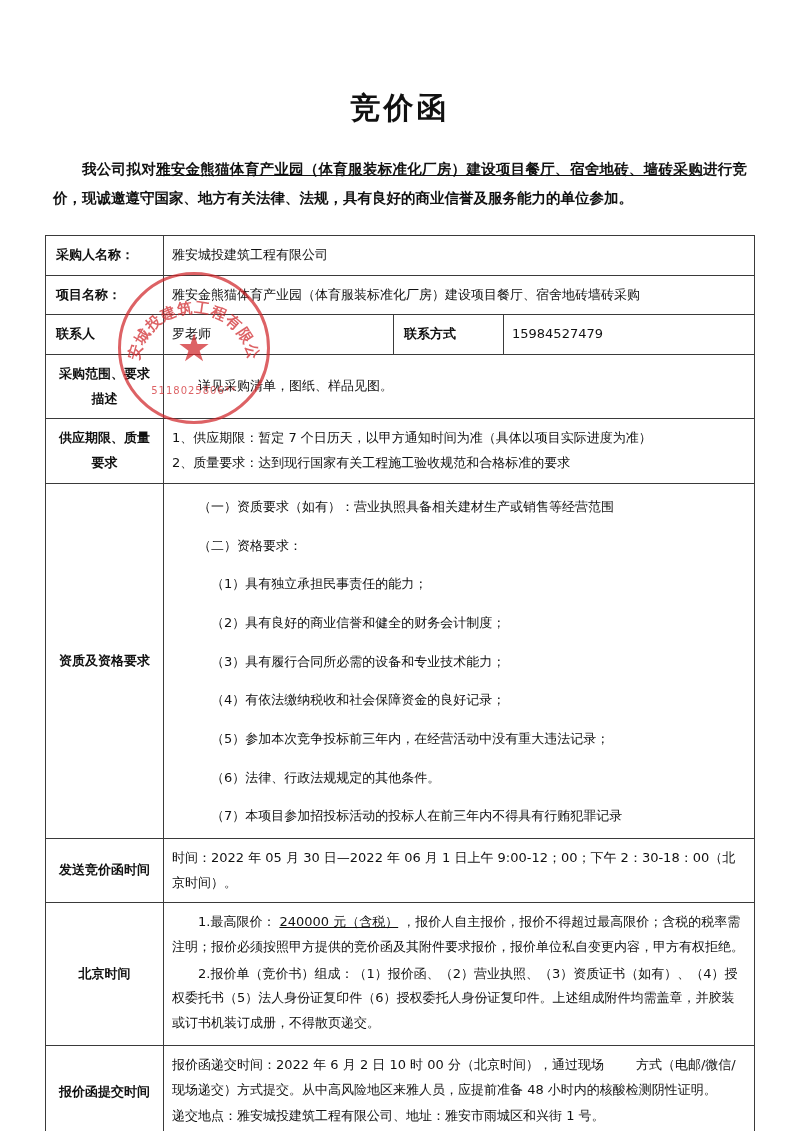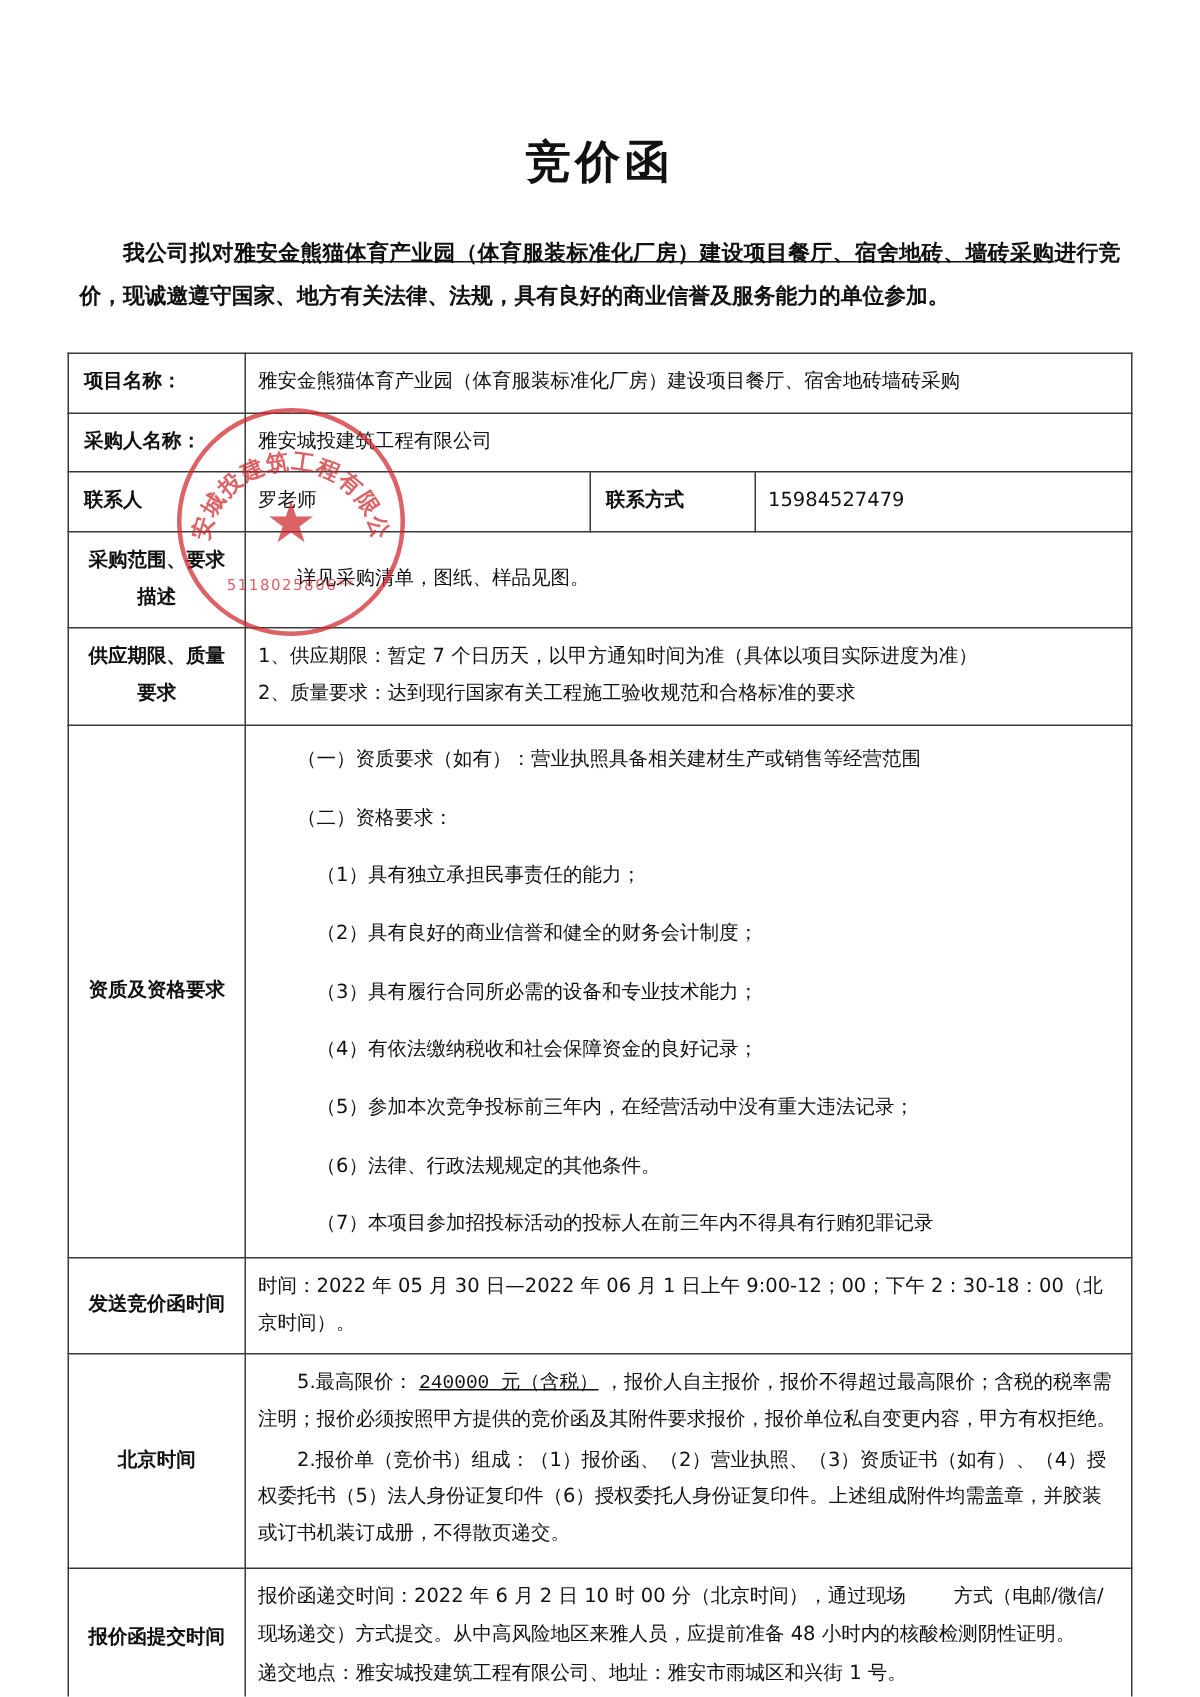--- a/index.html
+++ b/index.html
@@ -85,21 +85,20 @@
   .qual-list p.last {
     margin-bottom: 2px;
   }
   .offer-body p {
     margin: 0 0 2px 0;
     text-indent: 2em;
   }
   .offer-body .u-amount {
     text-decoration: underline;
     padding: 0 4px;
-    font-family: Liberation Mono, monospace;
   }
   .deliver-body p {
     margin: 0 0 2px 0;
   }
   .deliver-body p.ind {
     text-indent: 0;
   }
   .gap-space {
     display: inline-block;
     width: 58px;
@@ -178,26 +177,26 @@
 
   <table class="main">
     <colgroup>
       <col style="width:118px">
       <col style="width:230px">
       <col style="width:110px">
       <col>
     </colgroup>
     <tbody>
       <tr>
+        <td class="label left">采购人名称：</td>
+        <td colspan="3">雅安城投建筑工程有限公司</td>
+      </tr>
+      <tr>
         <td class="label left">项目名称：</td>
         <td colspan="3">雅安金熊猫体育产业园（体育服装标准化厂房）建设项目餐厅、宿舍地砖墙砖采购</td>
-      </tr>
-      <tr>
-        <td class="label left">采购人名称：</td>
-        <td colspan="3">雅安城投建筑工程有限公司</td>
       </tr>
       <tr>
         <td class="label left">联系人</td>
         <td>罗老师</td>
         <td class="label left">联系方式</td>
         <td>15984527479</td>
       </tr>
       <tr>
         <td class="two-line-label">
           <div>采购范围、要求</div>
@@ -231,21 +230,21 @@
           <p class="sub last">（7）本项目参加招投标活动的投标人在前三年内不得具有行贿犯罪记录</p>
         </td>
       </tr>
       <tr>
         <td class="lbl-mid">发送竞价函时间</td>
         <td colspan="3">时间：2022 年 05 月 30 日—2022 年 06 月 1 日上午 9:00-12；00；下午 2：30-18：00（北京时间）。</td>
       </tr>
       <tr>
         <td class="lbl-mid">北京时间</td>
         <td colspan="3" class="offer-body">
-          <p><span>5.最高限价：</span><span class="u-amount">240000 元（含税）</span><span>，报价人自主报价，报价不得超过最高限价；含税的税率需注明；报价必须按照甲方提供的竞价函及其附件要求报价，报价单位私自变更内容，甲方有权拒绝。</span></p>
+          <p><span>1.最高限价：</span><span class="u-amount">240000 元（含税）</span><span>，报价人自主报价，报价不得超过最高限价；含税的税率需注明；报价必须按照甲方提供的竞价函及其附件要求报价，报价单位私自变更内容，甲方有权拒绝。</span></p>
           <p>2.报价单（竞价书）组成：（1）报价函、（2）营业执照、（3）资质证书（如有）、（4）授权委托书（5）法人身份证复印件（6）授权委托人身份证复印件。上述组成附件均需盖章，并胶装或订书机装订成册，不得散页递交。</p>
         </td>
       </tr>
       <tr>
         <td class="lbl-mid">报价函提交时间</td>
         <td colspan="3" class="deliver-body">
           <p class="ind"><span>报价函递交时间：2022 年 6 月 2 日 10 时 00 分（北京时间），通过</span><span class="gap-space">现场</span><span>方式（电邮/微信/现场递交）方式提交。从中高风险地区来雅人员，应提前准备 48 小时内的核酸检测阴性证明。</span></p>
           <p class="ind">递交地点：雅安城投建筑工程有限公司、地址：雅安市雨城区和兴街 1 号。</p>
         </td>
       </tr>

